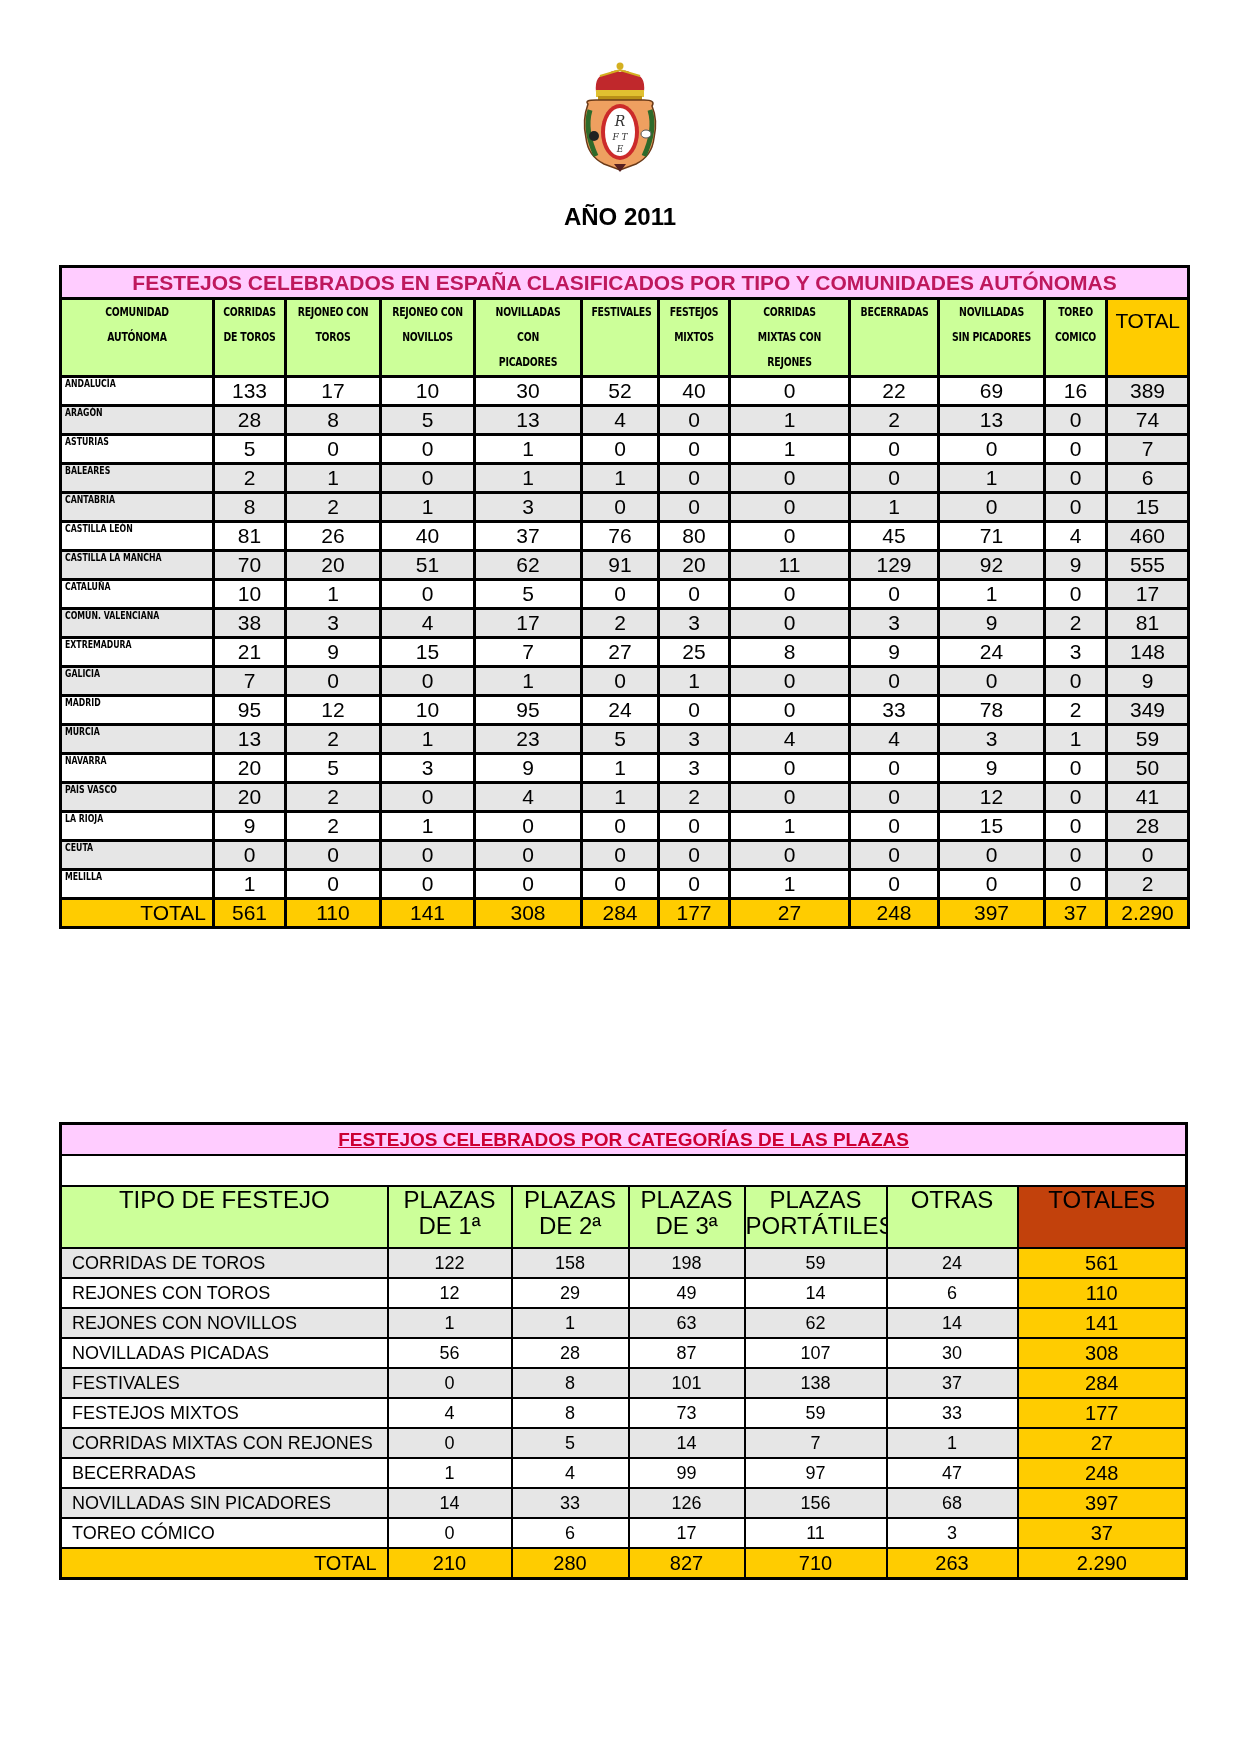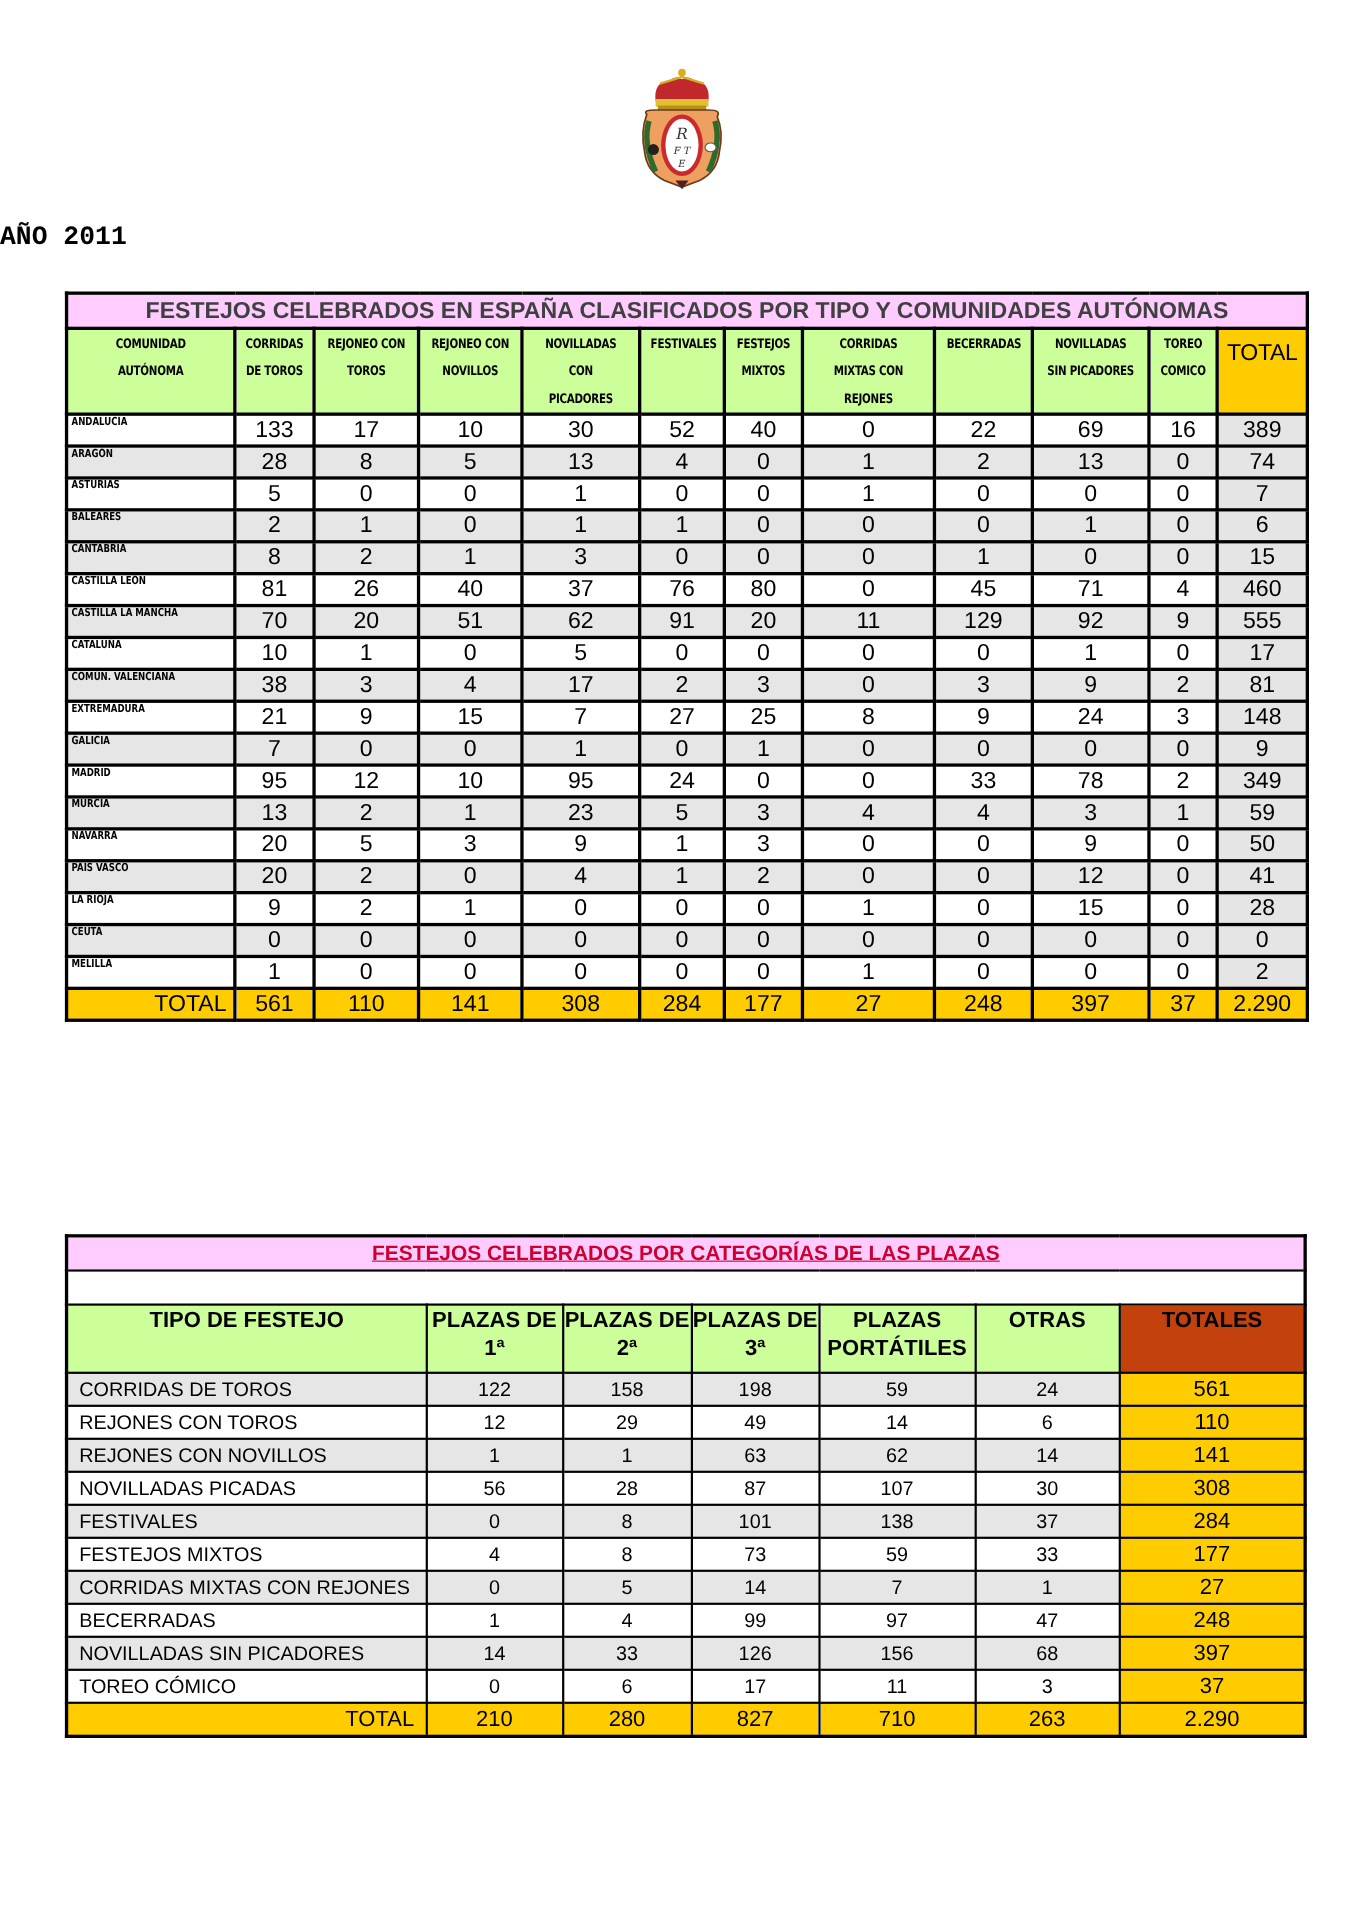--- a/index.html
+++ b/index.html
@@ -1,29 +1,29 @@
 <!DOCTYPE html>
 <html><head>
 <meta charset="utf-8">
 <style>
   html, body { margin: 0; padding: 0; background: #ffffff; }
   body { width: 1240px; height: 1754px; position: relative; overflow: hidden;
          font-family: "Liberation Sans", "DejaVu Sans", sans-serif; color: #000; }
 
   .logo { position: absolute; left: 574px; top: 60px; width: 92px; height: 116px; }
-  .year-title { position: absolute; left: 0; width: 1240px; top: 203px; text-align: left;
-                font-size: 24px; font-weight: bold; font-family: Liberation Mono, monospace; }
+  .year-title { position: absolute; left: 0; width: 1240px; top: 203px; text-align: center;
+                font-size: 24px; font-weight: bold; }
 
   table { border-collapse: collapse; position: absolute; left: 59px; table-layout: fixed; }
   td, th { padding: 0; overflow: hidden; white-space: nowrap; }
 
   
   #t1 { top: 265px; width: 1128px; border: 3px solid #000; }
   #t1 td, #t1 th { border: 3px solid #000; }
-  #t1 .title-cell { background: #ffccff; color: #404040; font-weight: bold; font-size: 21px;
+  #t1 .title-cell { background: #ffccff; color: #be185d; font-weight: bold; font-size: 21px;
                     height: 29px; text-align: center; }
   #t1 .hdr { background: #ccff99; height: 58px; font-family: "DejaVu Sans", sans-serif;
              font-size: 12px; font-weight: bold; line-height: 25px; text-align: center;
              vertical-align: top; white-space: normal; letter-spacing: -0.3px;
              transform-origin: center; }
   #t1 .hdr span { display: inline-block; transform: scaleX(0.78); }
   #t1 .hdr-total { background: #ffcc00; font-family: "Liberation Sans", sans-serif; font-size: 21px;
                    font-weight: normal; vertical-align: top; padding-top: 8px; text-align: center; }
   #t1 .row td { height: 26px; font-size: 21px; text-align: center; }
   #t1 .row td.name { text-align: left; font-family: "DejaVu Sans", sans-serif; font-size: 10px;
@@ -34,21 +34,21 @@
   #t1 .row td.tot { background: #e5e5e5; }
   #t1 .total-row td { background: #ffcc00; height: 26px; font-size: 21px; text-align: center; }
   #t1 .total-row td.name { text-align: right; padding-right: 6px; }
 
   
   #t2 { top: 1122px; width: 1126px; border: 3px solid #000; }
   #t2 td { border: 2px solid #000; }
   #t2 .title-cell { background: #ffccff; color: #cc0033; font-weight: bold; font-size: 19px;
                     height: 29px; text-align: center; text-decoration: underline; }
   #t2 .blank-cell { background: #ffffff; height: 29px; }
-  #t2 .hdr { background: #ccff99; height: 60px; font-size: 20px; font-weight: bold;
+  #t2 .hdr { background: #ccff99; height: 60px; font-size: 24px; font-weight: normal;
              line-height: 26px; text-align: center; vertical-align: top; white-space: normal; }
   #t2 .hdr-total { background: #c2410c; }
   #t2 .row td { height: 28px; font-size: 18px; text-align: center; }
   #t2 .row td.name { text-align: left; padding-left: 10px; }
   #t2 .row.even td { background: #ffffff; }
   #t2 .row.odd td { background: #e6e6e6; }
   #t2 .row td.tot { background: #ffcc00; font-size: 20px; }
   #t2 .total-row td { background: #ffcc00; height: 28px; font-size: 20px; text-align: center; }
   #t2 .total-row td.name { text-align: right; padding-right: 10px; }
 </style>

